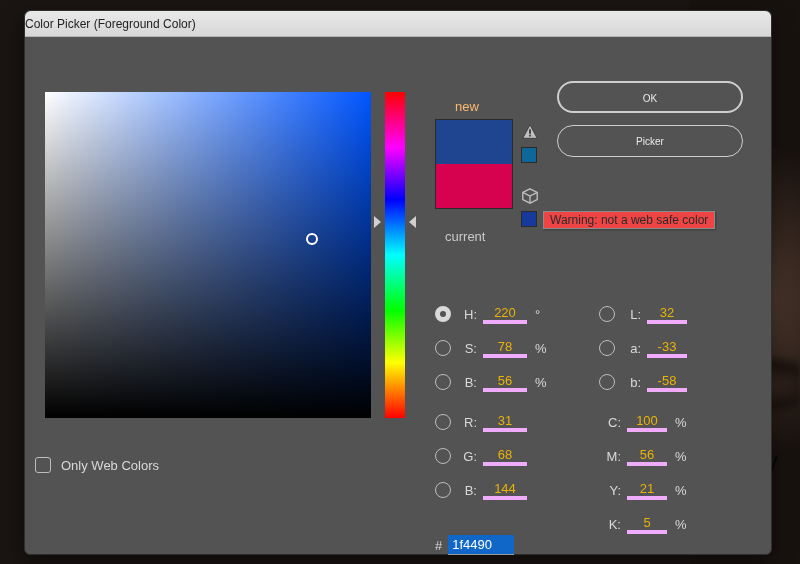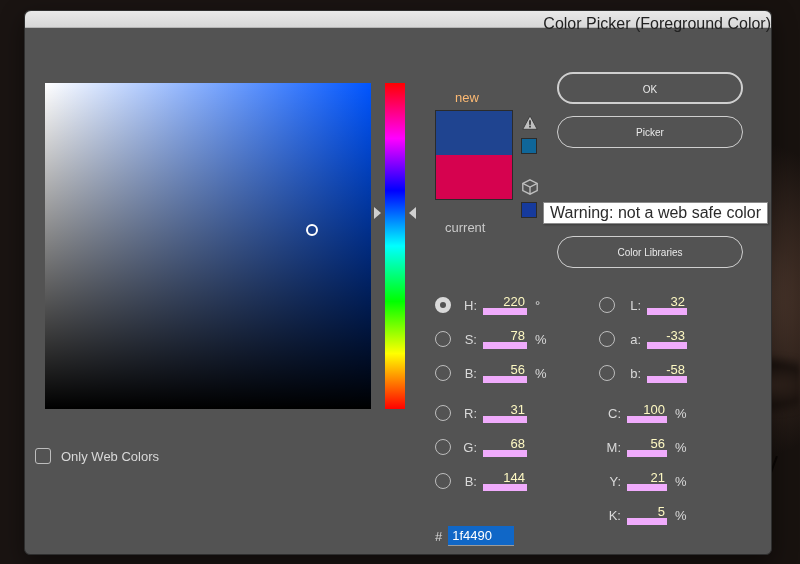--- a/index.html
+++ b/index.html
@@ -15,24 +15,24 @@
     filter: blur(2px);
   }
   .lashes { position:absolute; right:0; top:450px; width:110px; height:110px; }
   .lashes span { position:absolute; width:2px; height:55px; background:#0b0705; border-radius:2px; transform-origin:top center; }
   .dialog {
     position: absolute; left: 24px; top: 10px; width: 748px; height: 545px;
     background: #535353; border: 1px solid #2e2e2e; border-radius: 6px;
     box-shadow: 0 8px 24px rgba(0,0,0,.45);
   }
   .titlebar {
-    height: 17px; line-height: 26px; text-align: right;
+    height: 26px; line-height: 26px; text-align: left;
     background: linear-gradient(#e9e9e9,#d7d7d7);
     border-bottom: 1px solid #b5b5b5; border-radius: 6px 6px 0 0;
-    font-size: 16px; color: #222;
+    font-size: 12px; color: #222;
   }
   .body { position: relative; width: 100%; height: calc(100% - 26px); color: #d9d9d9; font-size: 13px; }
 
   
   .field {
     position: absolute; left: 20px; top: 55px; width: 326px; height: 326px;
     background:
       linear-gradient(to top, #000 0%, rgba(0,0,0,0) 100%),
       linear-gradient(to right, #fff 0%, hsl(220,100%,50%) 100%);
   }
@@ -74,40 +74,40 @@
     border:1px solid #cfcfcf; border-radius:16px; color:#eaeaea; font-size:10px;
     background:transparent; cursor:pointer;
   }
   .btn.ok { top:44px; border-width:2px; font-weight:400; }
   .btn.cancel { top:88px; }
   .btn.swatches { top:148px; }
   .btn.libs { top:208px; }
 
   
   .tooltip {
-    position:absolute; left:518px; top:174px; padding:1px 6px; font-size:16px;
-    background:#ffffff; color:#2b2b2b; border:1px solid #8b8b8b;
+    position:absolute; left:518px; top:174px; padding:1px 6px; font-size:12px;
+    background:#ef4444; color:#2b2b2b; border:1px solid #8b8b8b;
     box-shadow: 1px 1px 2px rgba(0,0,0,.3);
   }
 
   
   .inputs { position:absolute; left:410px; top:260px; width:320px; }
   .row { display:flex; align-items:center; height:34px; }
   .col { display:flex; align-items:center; }
   .colA { width:164px; }
   .colB { width:156px; }
   .radio {
     width:16px; height:16px; border:1.5px solid #bdbdbd; border-radius:50%; margin-right:6px; position:relative;
   }
   .radio.on { border-color:#d9d9d9; border-width:5px; }
   .label { width:20px; text-align:right; margin-right:6px; color:#d9d9d9; }
   .labelL { width:22px; text-align:right; margin-right:6px; color:#d9d9d9; }
   input.val {
-    width:44px; height:20px; background:transparent; border:none; border-bottom:7px solid #f0abfc;
-    color:#fef9c3; font-size:13px; text-align:right; padding:0 2px;
+    width:44px; height:20px; background:transparent; border:none; border-bottom:4px solid #f0abfc;
+    color:#eab308; font-size:13px; text-align:center; padding:0 2px;
   }
   input.val.small { width:40px; }
   .unit { margin-left:8px; color:#d9d9d9; }
 
   .hexrow { position:absolute; left:410px; top:498px; display:flex; align-items:center; }
   .hexrow .hash { margin-right:6px; color:#d9d9d9; }
   input.hex {
     width:66px; height:20px; background:#1067c7; border:none; border-bottom:1px solid #9a9a9a;
     color:#fff; font-size:13px; text-align:left; padding:0 4px;
   }
@@ -167,21 +167,20 @@
             <polygon points="10,2 18,6 18,14 10,18 2,14 2,6" fill="none" stroke="#bfbfbf" stroke-width="1.5"></polygon>
             <polyline points="2,6 10,10 18,6" fill="none" stroke="#bfbfbf" stroke-width="1.5"></polyline>
             <line x1="10" y1="10" x2="10" y2="18" stroke="#bfbfbf" stroke-width="1.5"></line>
           </svg>
       </span>
       <div class="mini-sw" style="background:#163a9c; margin-bottom:0"></div>
     </div>
 
     <button class="btn ok">OK</button>
     <button class="btn cancel">Picker</button>
-    <button class="btn libs">Color Libraries</button>
 
     <div class="tooltip">Warning: not a web safe color</div>
 
     <div class="inputs">
       <div class="row">
         <div class="col colA">
           <span class="radio on"></span>
           <span class="label">H:</span>
           <input class="val" value="220" style="">
           <span class="unit">°</span>

